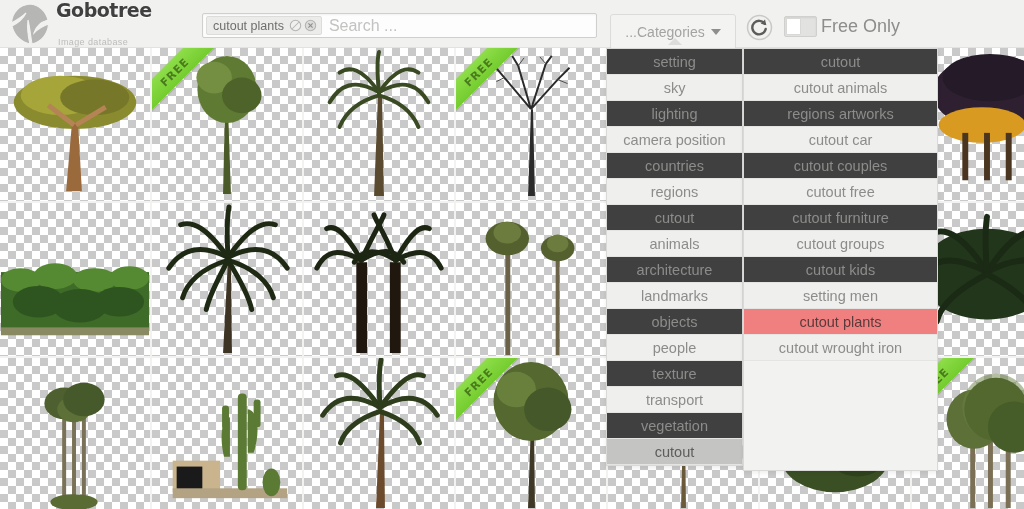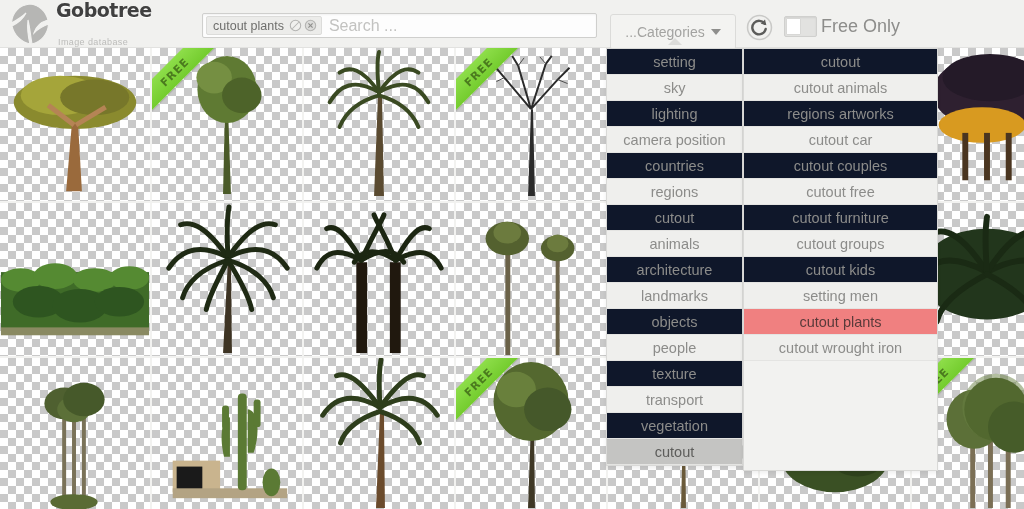--- a/index.html
+++ b/index.html
@@ -152,21 +152,21 @@
     box-shadow: 0 2px 4px rgba(0,0,0,0.07);
   }
   #menu-primary { left: 606px; top: 48px; width: 137px; }
   #menu-secondary { left: 743px; top: 48px; width: 195px; height: 423px; }
 
   .mi {
     height: 26px; line-height: 26px;
     text-align: center;
     font-size: 14.5px; color: #8c8c8a;
     border-bottom: 1px solid #e4e4e2;
-    background: #0f172a;
+    background: #404040;
     cursor: pointer;
     position: relative;
     white-space: nowrap;
   }
   .mi:nth-child(even) { background: #efefed; }
   .mi.selected-gray {
     background: #c4c4c2; color: #5d5d5b;
   }
   .mi.selected-gray::after {
     content: ""; position: absolute; right: -8px; top: 6px;

